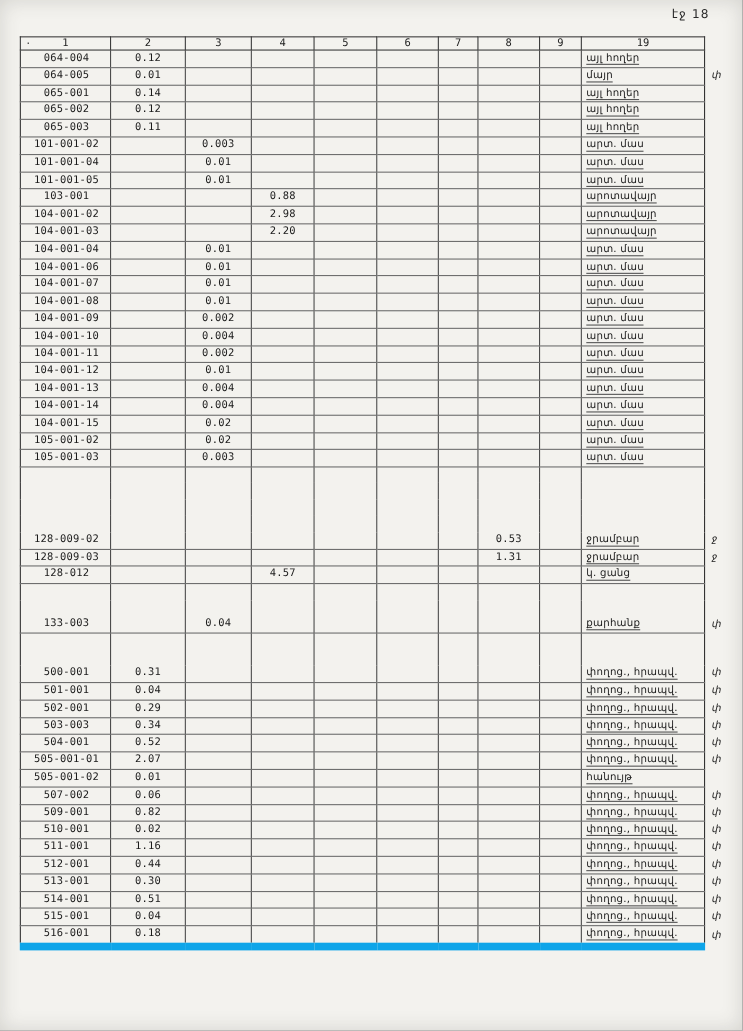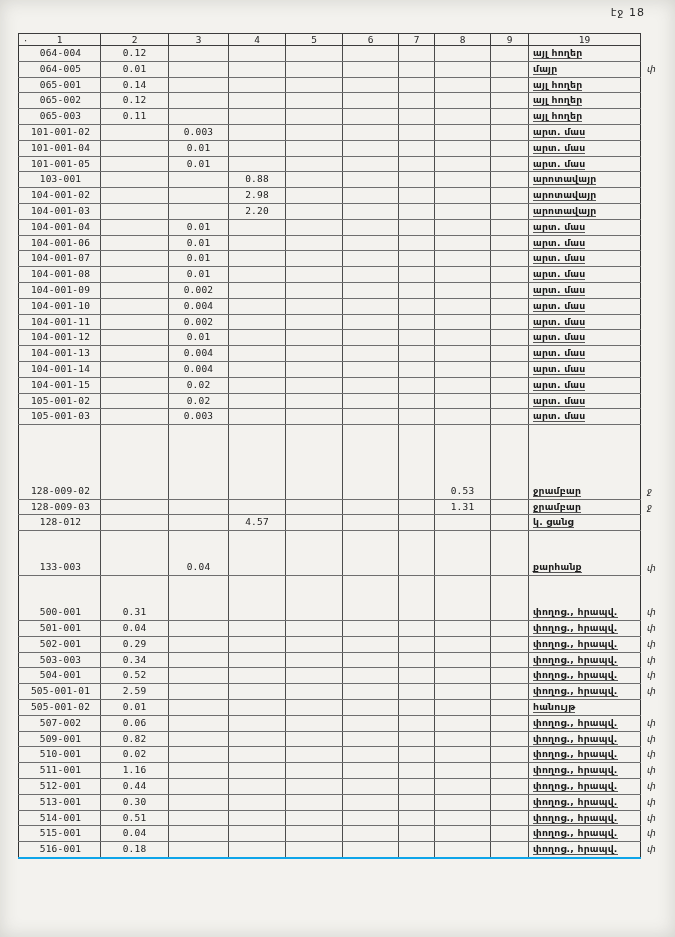--- a/index.html
+++ b/index.html
@@ -58,33 +58,32 @@
     color: #1b1b1b;
     letter-spacing: 0.2px;
   }
   
   table.scan tr td.gc { border-left: 1px solid #4c4c4c; border-right: 1px solid #4c4c4c; }
   table.scan tr td.c1 { border-left: 1px solid #333; }
   table.scan tr td.c10 { border-right: 1px solid #333; }
   
   table.scan tr.data td.gc { border-bottom: 1px solid #6e6e6e; }
   table.scan tr.empty td.gc { border-bottom: none; }
-  table.scan tr:last-child td.gc { border-bottom: 2px solid #0ea5e9; margin-top: 28px; }
+  table.scan tr:last-child td.gc { border-bottom: 7px solid #0ea5e9; margin-top: 28px; }
   .c1 { text-align: center; padding-left: 4px !important; }
   .c2, .c3, .c4, .c5, .c6, .c7, .c8, .c9 { text-align: center; }
   .c10 {
     text-align: left;
     padding-left: 4px !important;
     font-family: "DejaVu Sans", sans-serif !important;
     font-size: 9.3px !important;
   }
   .c10 .lbl {
     border-bottom: 1px solid #555;
     padding-bottom: 0px;
-    font-weight: bold;
   }
   td.mark {
     font-family: "DejaVu Sans", sans-serif !important;
     font-size: 9px !important;
     color: #5a5a55;
     font-style: italic;
     text-align: left;
     padding-left: 6px !important;
   }
 </style>
@@ -653,21 +652,21 @@
           <td class="gc c5"></td>
           <td class="gc c6"></td>
           <td class="gc c7"></td>
           <td class="gc c8"></td>
           <td class="gc c9"></td>
           <td class="gc c10"><span class="lbl">փողոց., հրապվ.</span></td>
           <td class="mark">փ</td>
         </tr>
         <tr class="data">
           <td class="gc c1">505-001-01</td>
-          <td class="gc c2">2.59</td>
+          <td class="gc c2">2.07</td>
           <td class="gc c3"></td>
           <td class="gc c4"></td>
           <td class="gc c5"></td>
           <td class="gc c6"></td>
           <td class="gc c7"></td>
           <td class="gc c8"></td>
           <td class="gc c9"></td>
           <td class="gc c10"><span class="lbl">փողոց., հրապվ.</span></td>
           <td class="mark">փ</td>
         </tr>

